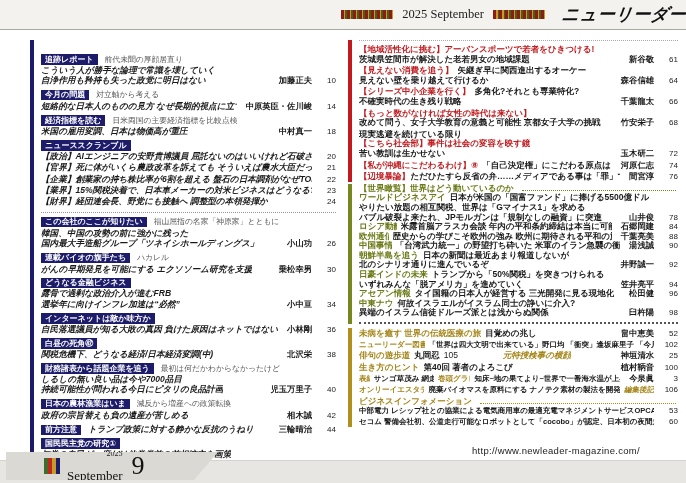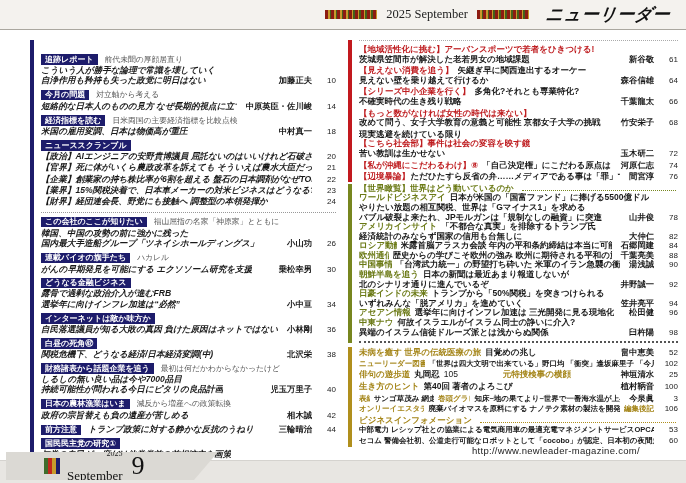--- a/index.html
+++ b/index.html
@@ -1,34 +1,34 @@
 <!DOCTYPE html>
 <html><head>
 <meta charset="utf-8">
 <style>
   html,body{margin:0;padding:0;background:#fff;}
   .page{position:relative;width:686px;height:483px;background:#ffffff;overflow:hidden;
         font-family:"Liberation Sans","DejaVu Sans",sans-serif;color:#1a1a1a;}
   
   .topbar{position:absolute;top:0;left:0;right:0;height:30px;background:#f4f2ee;
           border-bottom:1px solid #aaa79f;display:flex;align-items:center;
-          justify-content:flex-end;gap:9px;padding-right:16px;box-sizing:border-box;}
+          justify-content:flex-end;gap:9px;box-sizing:border-box;}
   .stripe{display:inline-block;width:52px;height:9px;
           background:repeating-linear-gradient(90deg,#8d1c12 0 3px,#c79a2a 3px 4.5px,#44601c 4.5px 6px);}
   .hdate{font-family:"Liberation Serif","DejaVu Serif",serif;font-size:12.5px;color:#222;}
   .hlogo{font-size:17px;font-weight:bold;font-style:italic;transform:skewX(-8deg);
          letter-spacing:0.5px;color:#111;margin-left:8px;}
   
   .content{position:absolute;top:40px;left:30px;width:648px;display:flex;gap:12px;}
   .col-left{width:306px;border-left:4px solid #1d1c6b;padding:14px 0 0 7px;box-sizing:border-box;}
   .col-right{flex:1;min-width:0;}
   
   .line{display:flex;align-items:baseline;gap:4px;white-space:nowrap;overflow:hidden;}
   .part{flex:0 1 auto;min-width:0;overflow:hidden;font-weight:700;}
-  .part.push{margin-left:auto;flex:none;}
+  .part.push{margin-left:auto;flex:none;font-style:italic;}
   .author{flex:none;margin-left:auto;font-size:8.3px;font-weight:700;color:#1a1a1a;padding-left:5px;}
   .author.after-push{}
   .pg{flex:none;width:20px;text-align:right;font-size:8px;color:#222;font-weight:400;}
   .pg.ml{margin-left:auto;}
   
   .col-left .line{line-height:10.4px;}
   .col-left .t{font-size:8.6px;color:#1a1a1a;font-style:italic;}
   .toc-section{margin-bottom:3px;}
   .badge{flex:none;background:#1d1c6b;color:#fff;font-size:8px;font-weight:700;
          padding:0.5px 4px 1px;margin-right:3px;line-height:9px;}
@@ -341,31 +341,20 @@
               <span class="part p-black">やりたい放題の相互関税、世界は「Gマイナス1」を求める</span>
             </div>
             <div class="line">
               <span class="part p-black">バブル破裂よ来たれ、JPモルガンは「規制なしの融資」に突進</span>
               <span class="author">山井俊</span>
               <span class="pg">78</span>
             </div>
           </div>
           <div class="rentry">
             <div class="line">
-              <span class="part p-green">アメリカインサイト</span>
-              <span class="part p-black">「不都合な真実」を排除するトランプ氏</span>
-            </div>
-            <div class="line">
-              <span class="part p-black">経済統計のみならず国家の信用も台無しに</span>
-              <span class="author">大仲仁</span>
-              <span class="pg">82</span>
-            </div>
-          </div>
-          <div class="rentry">
-            <div class="line">
               <span class="part p-green">ロシア動静</span>
               <span class="part p-black">米露首脳アラスカ会談 年内の平和条約締結は本当に可能なのか</span>
               <span class="author">石郷岡建</span>
               <span class="pg">84</span>
             </div>
           </div>
           <div class="rentry">
             <div class="line">
               <span class="part p-green">欧州通信</span>
               <span class="part p-black">歴史からの学びこそ欧州の強み 欧州に期待される平和の旗振り役</span>
@@ -399,21 +388,21 @@
             </div>
             <div class="line">
               <span class="part p-black">いずれみんな「脱アメリカ」を進めていく</span>
               <span class="author">笠井亮平</span>
               <span class="pg">94</span>
             </div>
           </div>
           <div class="rentry">
             <div class="line">
               <span class="part p-green">アセアン情報</span>
-              <span class="part p-black">選挙年に向けインフレ加速は 三光開発に見る現地化</span>
+              <span class="part p-black">タイ国籍の日本人が経営する 三光開発に見る現地化</span>
               <span class="author">松田健</span>
               <span class="pg">96</span>
             </div>
           </div>
           <div class="rentry">
             <div class="line">
               <span class="part p-green">中東ナウ</span>
               <span class="part p-black">何故イスラエルがイスラム同士の諍いに介入?</span>
             </div>
             <div class="line">

